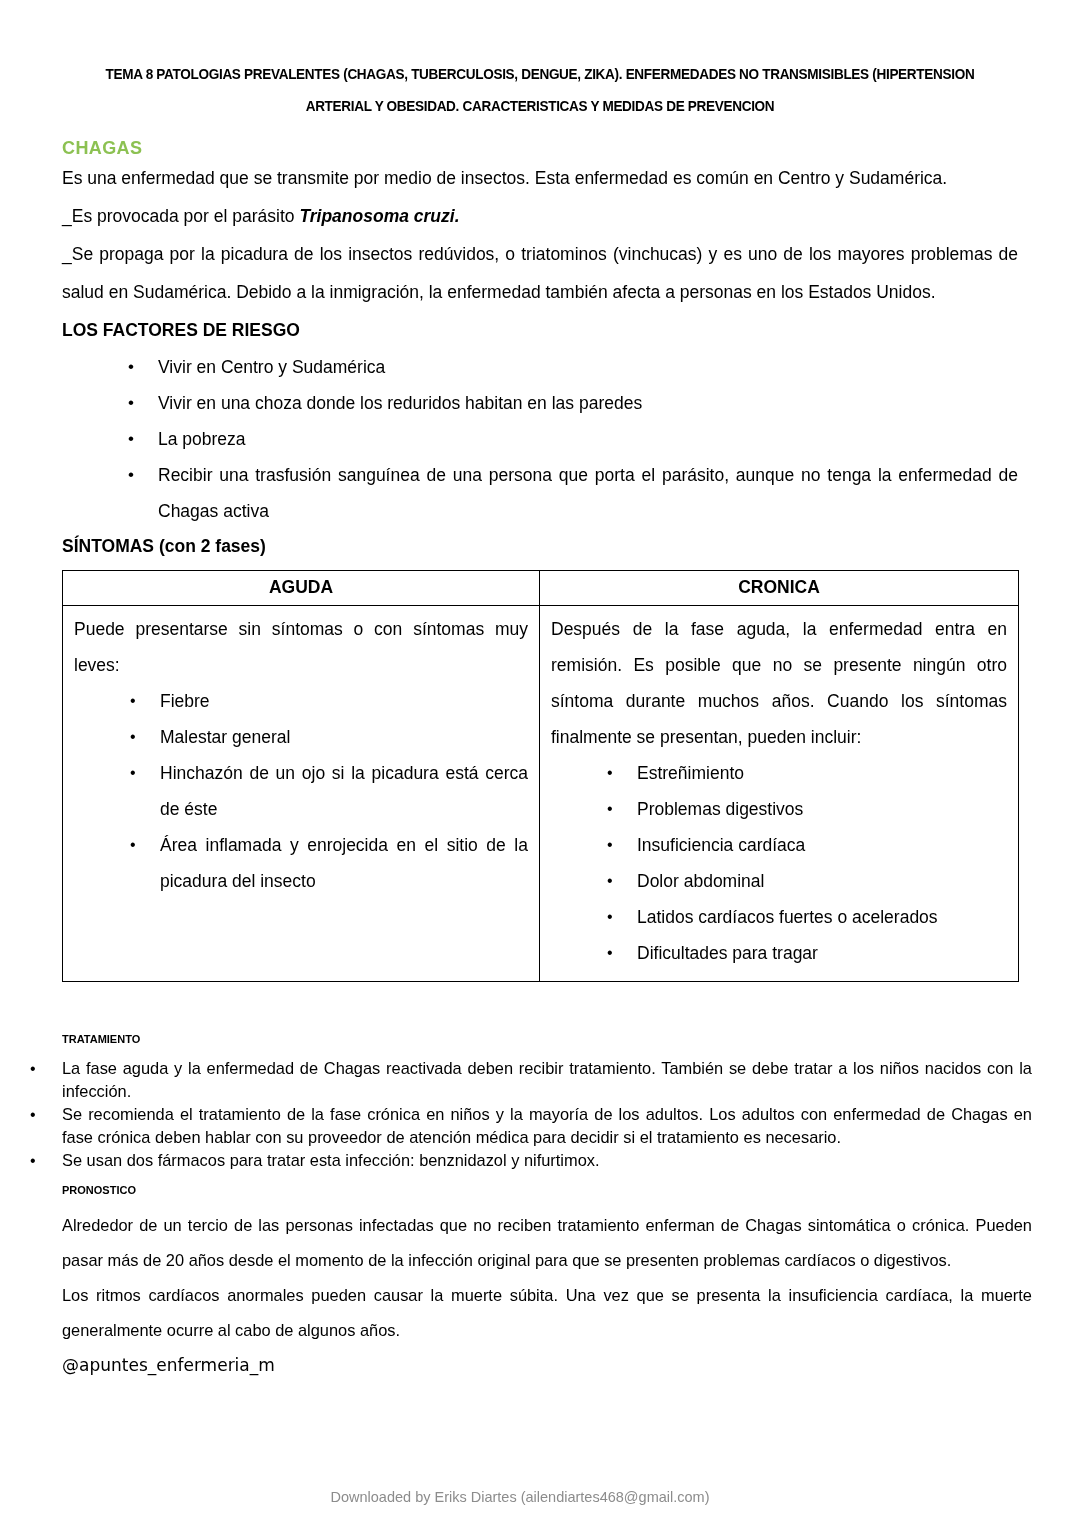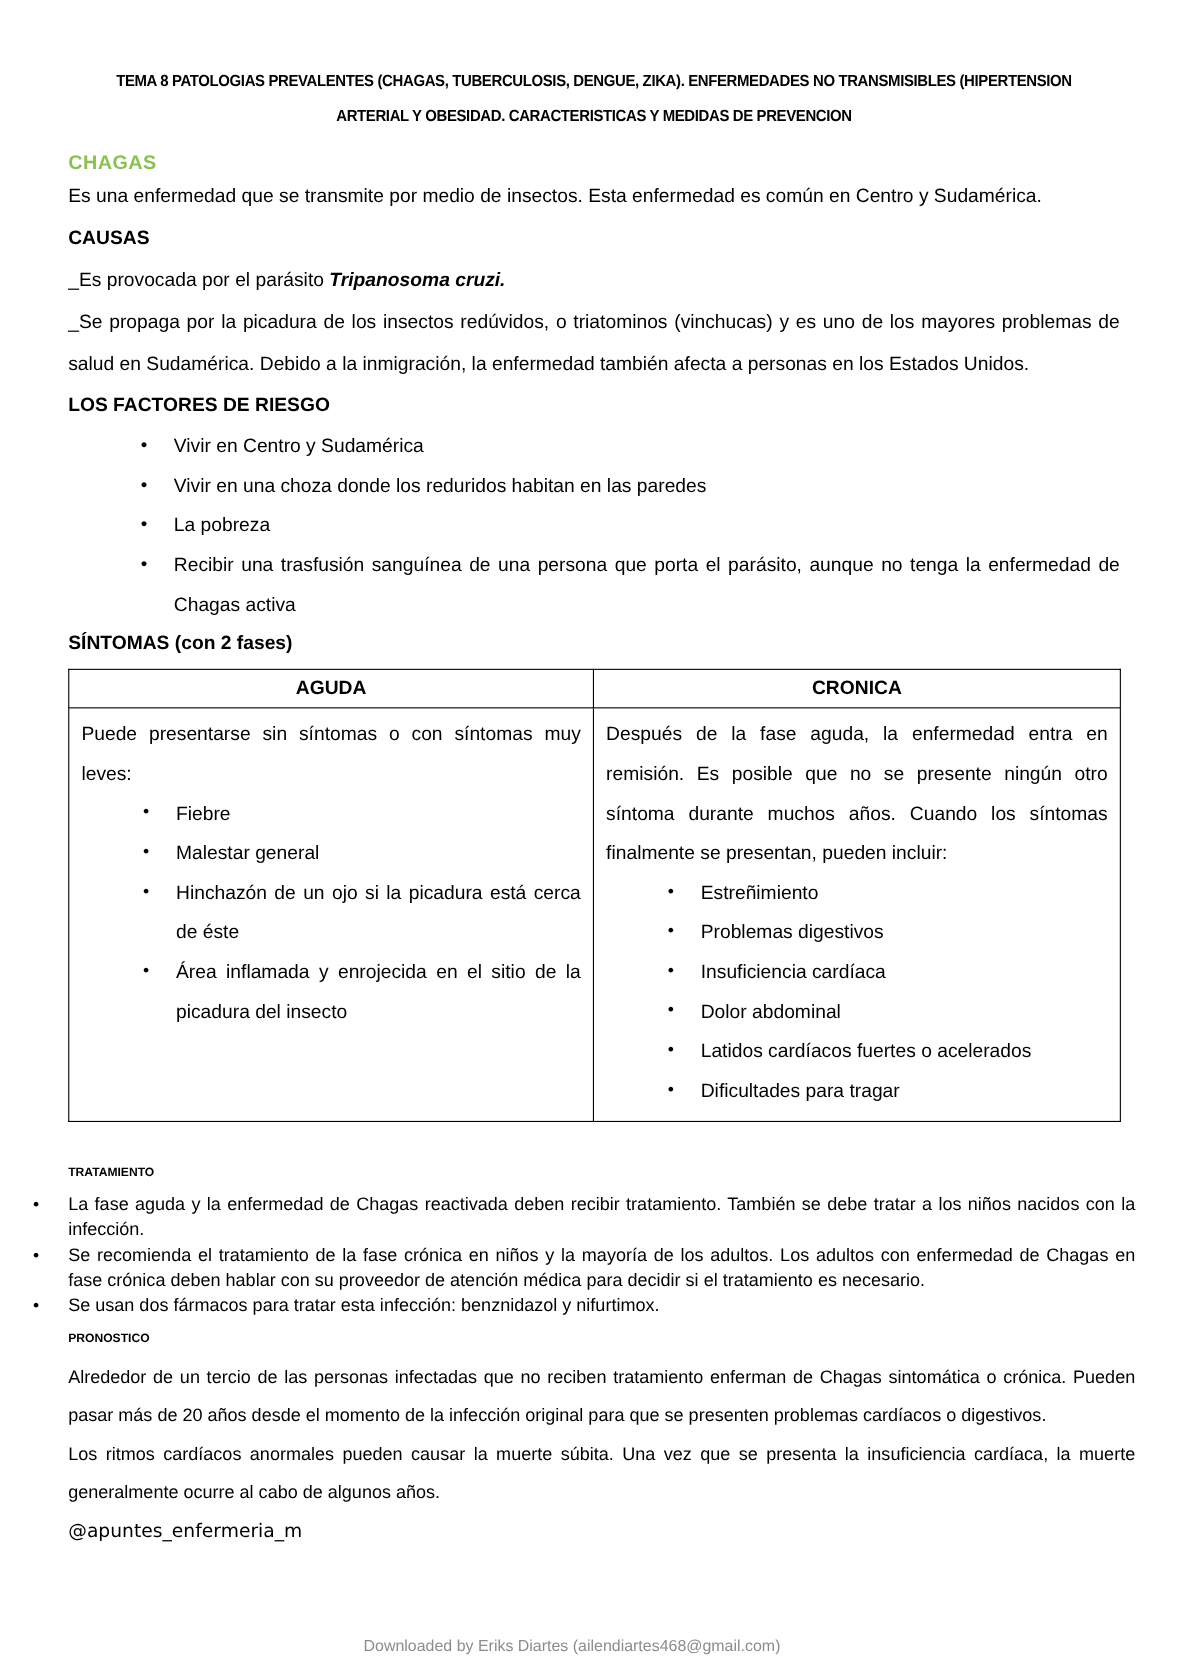--- a/index.html
+++ b/index.html
@@ -84,21 +84,21 @@
     position: absolute;
     left: 0; top: 0;
     font-size: 17px;
   }
   ul.blist > li.last { text-align: justify; }
 
   
   table.sym {
     border-collapse: collapse;
     width: 956px;
-    margin: 7px 0 0 62px;
+    margin: 7px 0 11px 62px;
     table-layout: fixed;
   }
   table.sym th, table.sym td {
     border: 1.6px solid #000000;
     vertical-align: top;
     padding: 0;
   }
   table.sym th {
     text-align: center;
     font-size: 17.5px;
@@ -198,21 +198,20 @@
 <body>
 
 <div class="page">
 
   <h1 class="doc-title">TEMA 8 PATOLOGIAS PREVALENTES (CHAGAS, TUBERCULOSIS, DENGUE, ZIKA). ENFERMEDADES NO TRANSMISIBLES (HIPERTENSION ARTERIAL Y OBESIDAD. CARACTERISTICAS Y MEDIDAS DE PREVENCION</h1>
 
   <div class="h-green">CHAGAS</div>
 
   <p class="para">Es una enfermedad que se transmite por medio de insectos. Esta enfermedad es común en Centro y Sudamérica.</p>
 
-  <div class="h-bold">CAUSAS</div>
 
   <p class="para left"><span>_Es provocada por el parásito </span><span class="bi">Tripanosoma cruzi.</span></p>
 
   <p class="para">_Se propaga por la picadura de los insectos redúvidos, o triatominos (vinchucas) y es uno de los mayores problemas de salud en Sudamérica. Debido a la inmigración, la enfermedad también afecta a personas en los Estados Unidos.</p>
 
   <div class="h-bold">LOS FACTORES DE RIESGO</div>
 
   <ul class="blist">
     <li>Vivir en Centro y Sudamérica</li>
     <li>Vivir en una choza donde los reduridos habitan en las paredes</li>

